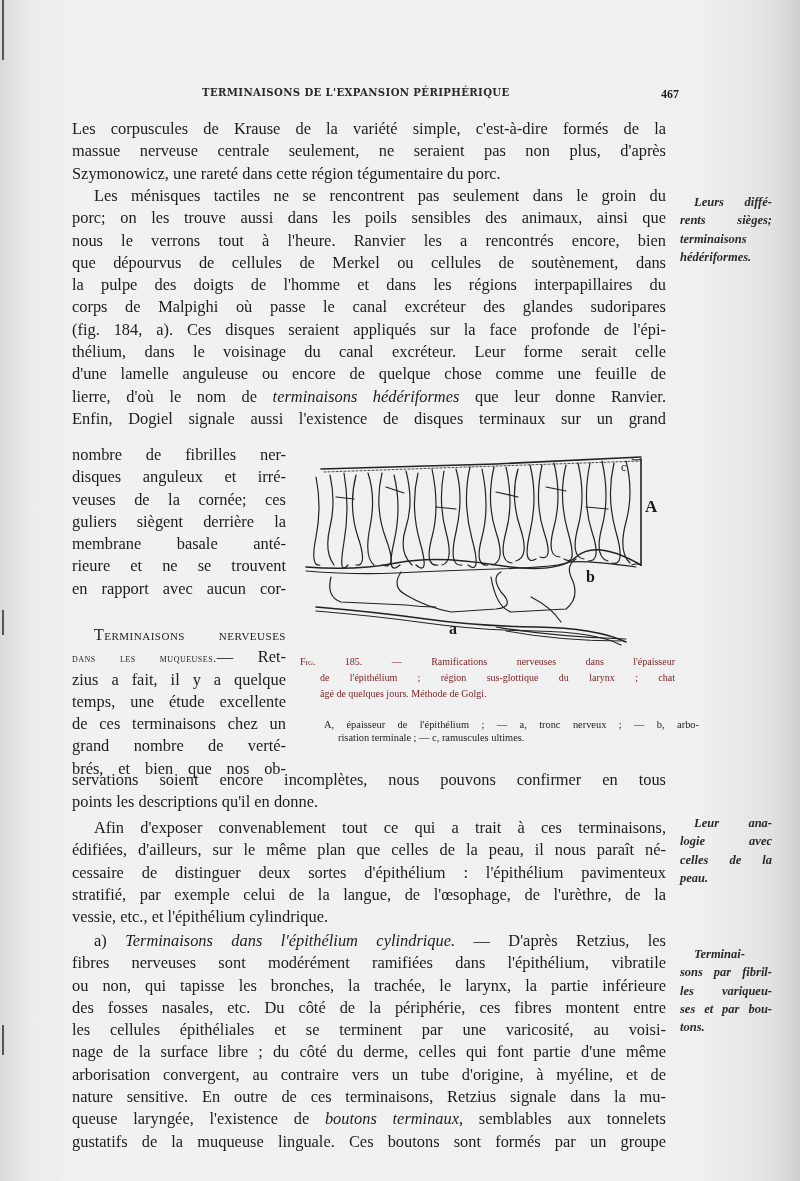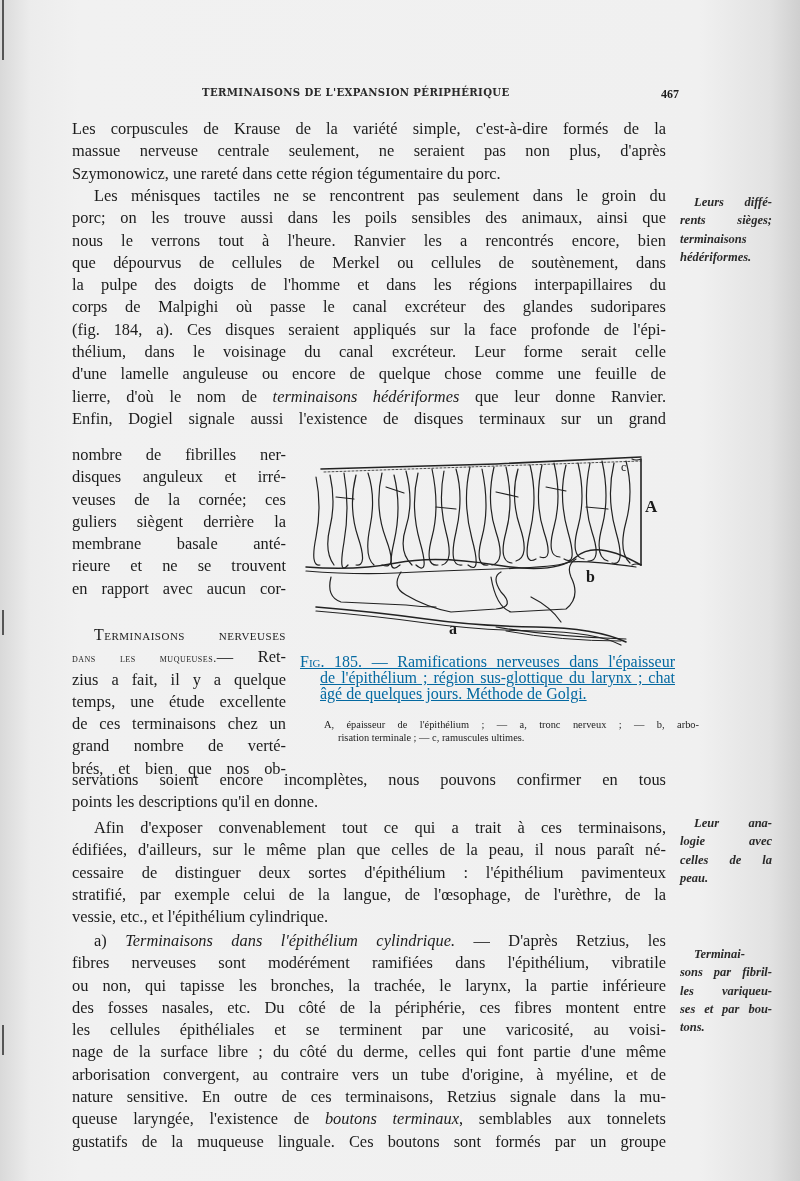--- a/index.html
+++ b/index.html
@@ -23,21 +23,21 @@
   .narrow { position: absolute; left: 72px; width: 214px; font-size: 16.4px; line-height: 22.3px; margin-top: 14px; }
   .narrow .line { text-align-last: justify; }
   .sc { font-variant: small-caps; font-size: 16px; letter-spacing: 0.5px; }
   .margin-note {
     position: absolute; left: 680px; width: 92px; font-size: 12.5px; line-height: 18.3px;
     font-style: italic; font-weight: bold; color: #2a2a2a;
   }
   .margin-note .line { height: 18.3px; text-align-last: justify; }
   .margin-note .line.last { text-align-last: left; }
   .figure { position: absolute; left: 296px; top: 447px; width: 390px; height: 200px; }
-  .caption { position: absolute; left: 300px; top: 654px; width: 375px; font-size: 16px; line-height: 16.2px; color: #0369a1; text-decoration: underline; }
+  .caption { position: absolute; left: 300px; top: 654px; width: 375px; font-size: 10px; line-height: 16.2px; color: #7f1d1d; }
   .caption .line { height: 16.2px; }
   .legend { position: absolute; left: 300px; top: 718px; width: 375px; font-size: 10.4px; line-height: 13px; color: #222; margin-left: 24px; }
   .legend .line { height: 13px; }
   .fig-label { font-variant: small-caps; }
   .edge-mark { position: absolute; left: 2px; width: 2px; background: #555; }
 </style>
 </head>
 <body>
 
 <div class="page">

